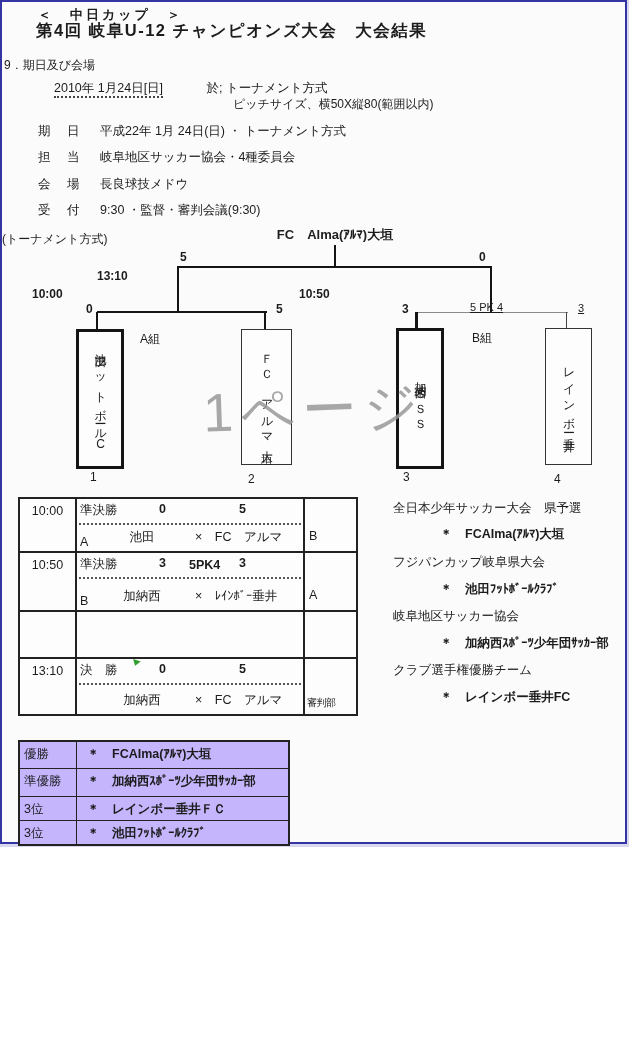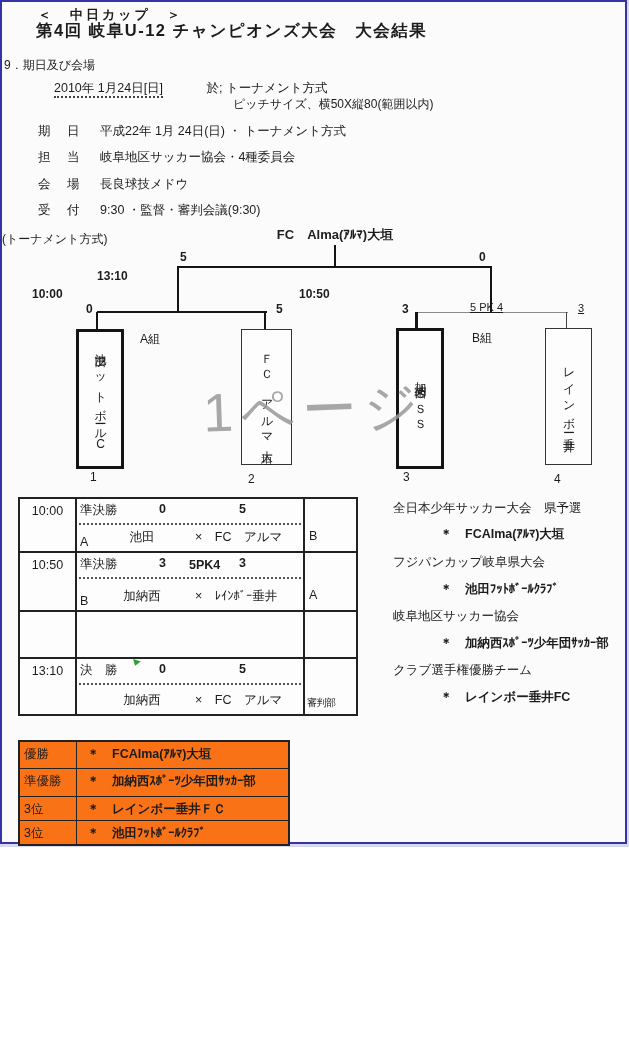--- a/index.html
+++ b/index.html
@@ -77,21 +77,21 @@
   .hy1{top:500px;} .hw1{top:526px;}
   .hy2{top:554px;} .hw2{top:581px;}
   .hy3{top:608px;} .hw3{top:635px;}
   .hy4{top:662px;} .hw4{top:689px;}
 
   
   .ranktable{
     left:18px;top:740px;display:grid;
     grid-template-columns:57px 211px;
     grid-template-rows:27px 28px 24px 23px;
-    border:2px solid #222;background:#f97316;
+    border:2px solid #222;background:#c4b5fd;
   }
   .rcell{border-right:1.5px solid #222;border-bottom:1.5px solid #222;font-size:12.5px;padding:4px 0 0 4px;}
   .rcell.val{border-right:none;font-weight:bold;padding-left:10px;}
   .rcell.rlast{border-bottom:none;}
 </style>
 </head>
 <body>
 
 <div class="frame"></div>
 

